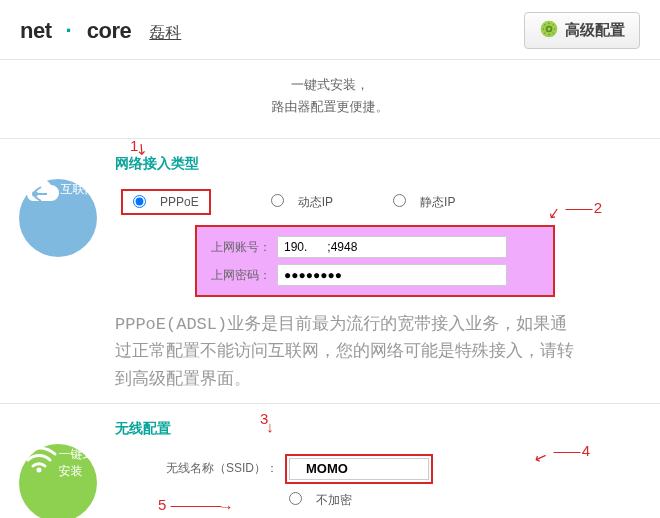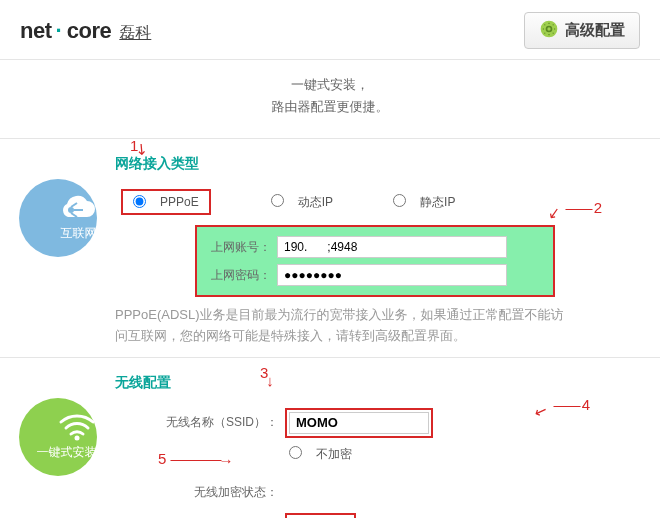--- a/index.html
+++ b/index.html
@@ -12,69 +12,69 @@
     height: 518px;
     overflow: hidden;
   }
   .header {
     display: flex;
     justify-content: space-between;
     align-items: center;
     padding: 12px 20px 10px 20px;
     border-bottom: 1px solid #e5e5e5;
   }
-  .logo { display: flex; align-items: baseline; gap: 4px; }
+  .logo { display: flex; align-items: baseline; gap: 14px; }
   .logo-net { font-size: 22px; font-weight: bold; color: #2a2a2a; letter-spacing: -0.5px; }
   .logo-dot { color: #00a59a; font-size: 22px; font-weight: bold; }
   .logo-cn { font-size: 16px; color: #444; margin-left: 4px; text-decoration: underline; }
   .adv-btn {
     display: flex; align-items: center; gap: 6px;
     border: 1px solid #ccc; border-radius: 4px;
     padding: 6px 14px;
     background: linear-gradient(#fdfdfd,#eeeeee);
     font-size: 15px; color: #444; font-weight: bold;
     cursor: pointer;
   }
   .gear { display: inline-block; }
   .tagline { text-align: center; padding: 14px 0 20px 0; color: #666; font-size: 13px; line-height: 1.7; border-bottom: 1px solid #e5e5e5; }
   .section { display: flex; border-bottom: 1px solid #e5e5e5; padding: 10px 0 10px 0; position: relative; }
   .badge-col { width: 115px; display: flex; align-items: flex-start; justify-content: center; padding-top: 30px; }
   .badge {
     width: 78px; height: 78px; border-radius: 50%;
-    display: flex; flex-direction: column; align-items: flex-end; justify-content: center;
+    display: flex; flex-direction: row; align-items: flex-start; justify-content: center;
     color: #fff; font-size: 12px;
   }
   .badge.blue { background: #7fb9e0; }
   .badge.green { background: #8ed04f; }
   .badge svg { display: block; }
   .badge-label { margin-top: 2px; }
   .content-col { flex: 1; padding-right: 20px; }
   .sec-title { color: #0aa59a; font-size: 14px; font-weight: bold; margin: 6px 0 12px 0; }
   .radio-row { display: flex; gap: 60px; padding: 4px 0 10px 6px; align-items: center; }
   .radio-item { display: flex; align-items: flex-start; gap: 14px; cursor: pointer; }
   input[type=radio] { cursor: pointer; }
   .box-red { border: 2px solid #d72727; }
   .cred-box {
-    background: #86efac;
+    background: #f0abfc;
     padding: 6px 8px;
     margin-left: 80px;
     width: 360px;
   }
   .cred-row { display: flex; align-items: center; padding: 3px 0; }
   .cred-label { width: 72px; text-align: right; color: #666; padding-right: 6px; }
   .cred-input {
     border: 1px solid #ccc; height: 22px; padding: 2px 6px;
     width: 230px; font-size: 12px; background: #fff;
   }
-  .help { color: #999; font-size: 13px; line-height: 1.6; margin-top: 8px; max-width: 460px; }
+  .help { color: #999; font-size: 17px; line-height: 1.6; margin-top: 14px; max-width: 460px; font-family: Liberation Mono, monospace; }
   .wifi-rows { margin-left: 30px; }
   .wifi-row { display: flex; align-items: center; padding: 4px 0; }
   .wifi-label { width: 140px; text-align: right; padding-right: 7px; color: #666; }
   .ssid-wrap { display: inline-block; padding: 2px; }
-  .ssid-input { border: 1px solid #ccc; height: 22px; padding: 2px 6px; width: 140px; font-size: 13px; background: #fff; font-weight: bold; }
+  .ssid-input { border: 1px solid #ccc; height: 22px; padding: 2px 16px; width: 140px; font-size: 13px; background: #fff; font-weight: bold; }
   .enc-opts { display: flex; gap: 50px; align-items: center; flex-direction: column; }
   .pwd-cell { display: flex; flex-direction: column; gap: 2px; }
   .pwd-input { border: 1px solid #ccc; height: 22px; padding: 2px 6px; width: 130px; font-size: 13px; background: #fff; font-weight: bold; }
   .pwd-hint { color: #999; font-size: 11px; }
   
   .anno { position: absolute; color: #d72727; font-size: 15px; font-weight: normal; font-family: Arial; pointer-events: none; }
   .arrow-long { letter-spacing: -3px; }
 </style>
 </head>
 <body>

